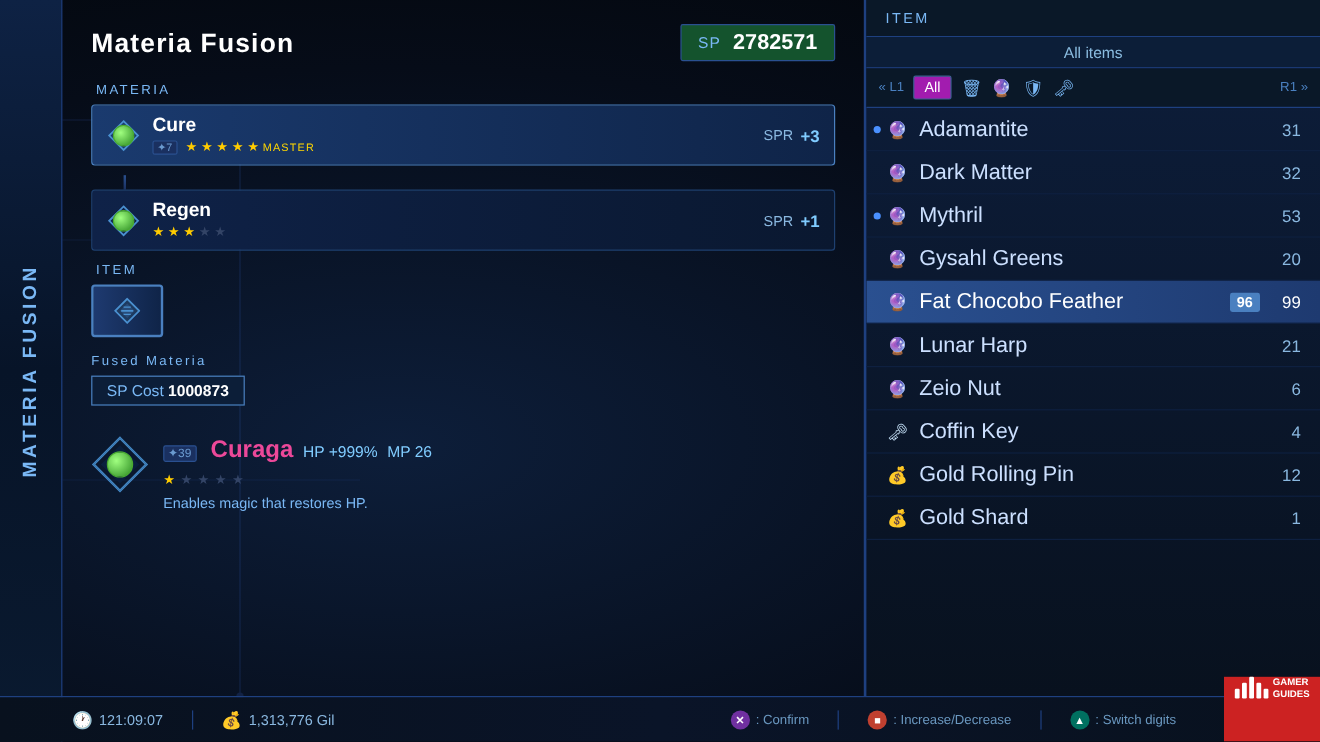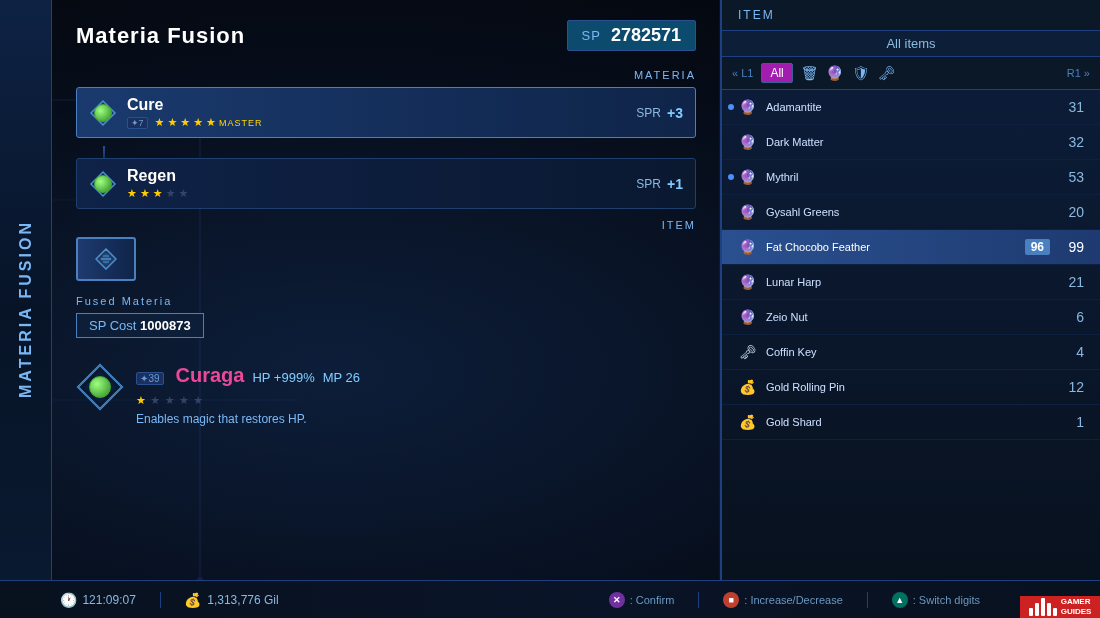--- a/index.html
+++ b/index.html
@@ -61,21 +61,21 @@
     .title {
       font-size: 22px;
       font-weight: bold;
       color: #ffffff;
       letter-spacing: 1px;
     }
     .sp-box {
       display: flex;
       align-items: center;
       gap: 10px;
-      background: #0c4a6e;
+      background: #14532d;
       border: 1px solid #2a5090;
       padding: 4px 14px;
       border-radius: 2px;
     }
     .sp-label {
       font-size: 13px;
       color: #7ab8f5;
       letter-spacing: 1px;
     }
     .sp-value {
@@ -84,21 +84,20 @@
       color: #ffffff;
     }
 
     
     .section-label {
       font-size: 11px;
       color: #7ab8f5;
       letter-spacing: 2px;
       margin-bottom: 6px;
       margin-left: 4px;
-      text-align: right;
     }
 
     .materia-slot {
       display: flex;
       align-items: center;
       background: linear-gradient(90deg, #0f2248 0%, #0a1830 100%);
       border: 1px solid #1e4070;
       border-radius: 3px;
       padding: 8px 12px;
       margin-bottom: 8px;
@@ -353,21 +352,21 @@
       margin-right: 8px;
       flex-shrink: 0;
       display: flex;
       align-items: center;
       justify-content: center;
       font-size: 14px;
     }
 
     .item-name {
       flex: 1;
-      font-size: 11px;
+      font-size: 18px;
       color: #cce0ff;
     }
     .item-row.highlighted .item-name { color: #ffffff; }
 
     .item-qty {
       font-size: 14px;
       color: #8ab8e0;
       min-width: 30px;
       text-align: right;
     }
@@ -422,25 +421,25 @@
       font-weight: bold;
     }
     .btn-x { background: #7030a0; color: #fff; }
     .btn-sq { background: #c04030; color: #fff; }
     .btn-tri { background: #007060; color: #fff; }
 
     
     .watermark {
       position: absolute;
       bottom: 0; right: 0;
-      width: 80px; height: 22px;
+      width: 80px; height: 54px;
       background: #cc2222;
       z-index: 10;
       display: flex;
-      align-items: center;
+      align-items: flex-start;
       justify-content: center;
       gap: 4px;
     }
     .watermark-bars {
       display: flex;
       gap: 2px;
       align-items: flex-end;
     }
     .wm-bar {
       width: 4px;

